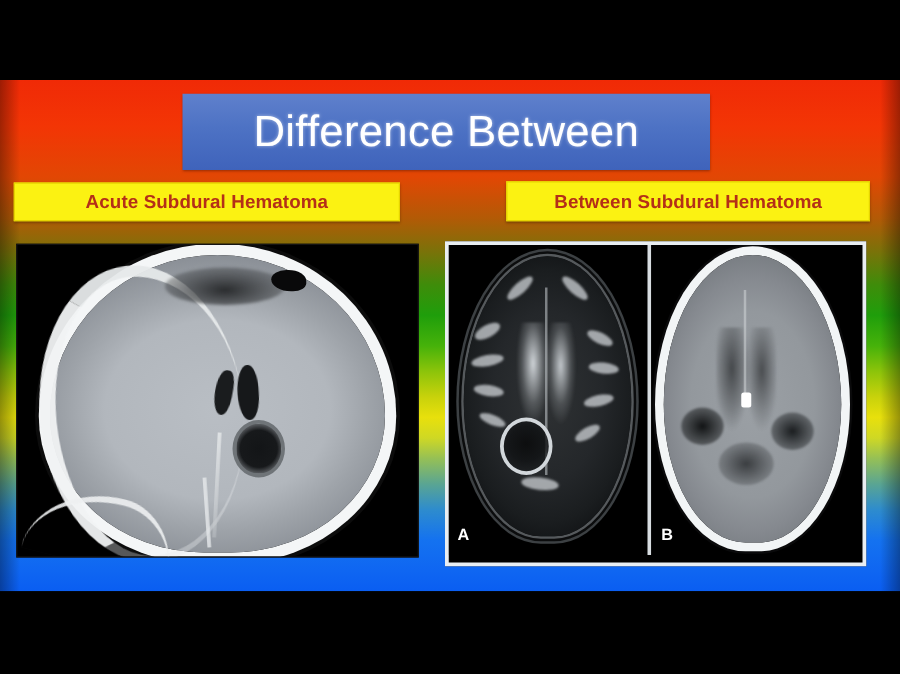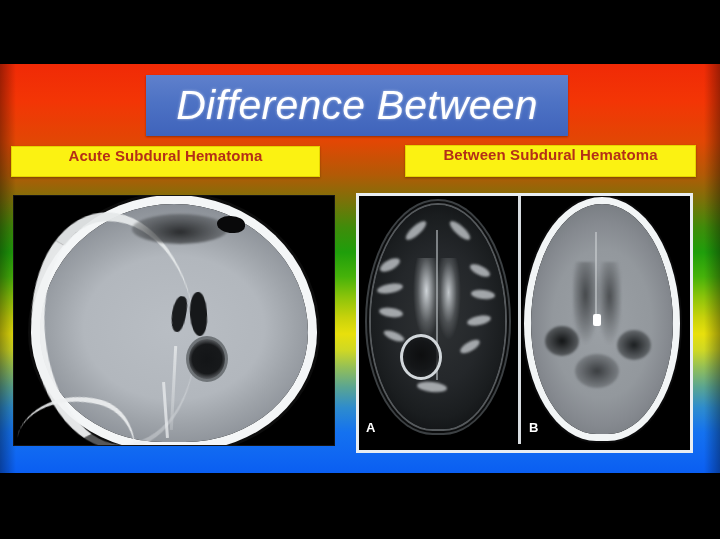--- a/index.html
+++ b/index.html
@@ -74,35 +74,35 @@
     width: 422px;
     height: 61px;
     background: linear-gradient(to bottom, #5f80cc 0%, #4d72c4 45%, #3f63bb 100%);
     display: flex;
     align-items: center;
     justify-content: center;
     box-shadow: 0 1px 2px rgba(0,0,0,.35);
   }
   #title-text {
     color: #ffffff;
-    font-size: 41px;
+    font-size: 35px;
     font-weight: 400;
     letter-spacing: .2px;
     line-height: 1;
     text-shadow: 0 0 3px rgba(255,255,255,.55);
     white-space: nowrap;
-    font-style: italic;
   }
 
   
   .caption-chip {
     position: absolute;
     background: #fbf212;
     border: 1px solid #e6d400;
     display: flex;
+    align-items: center;
     justify-content: center;
     box-shadow: 0 1px 2px rgba(0,0,0,.3);
   }
   .caption-text {
     color: #b42f18;
     font-weight: bold;
     font-size: 15px;
     white-space: nowrap;
     letter-spacing: .1px;
   }

